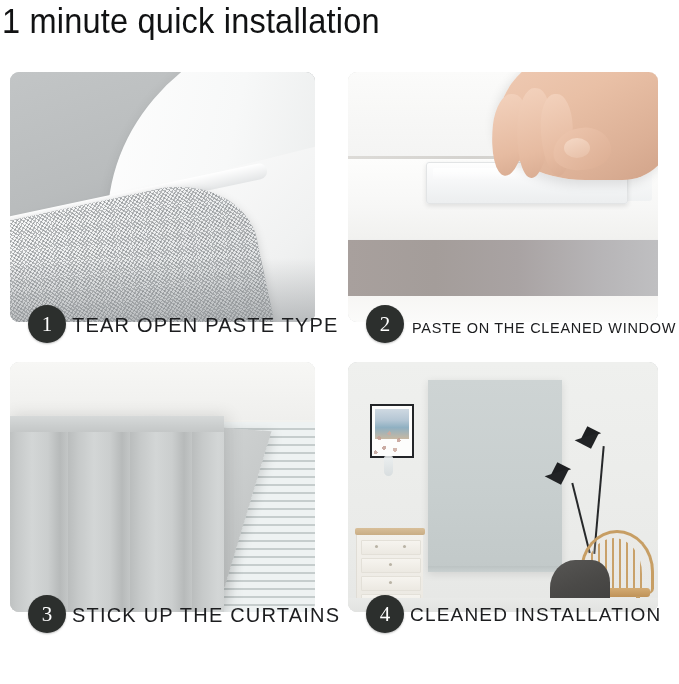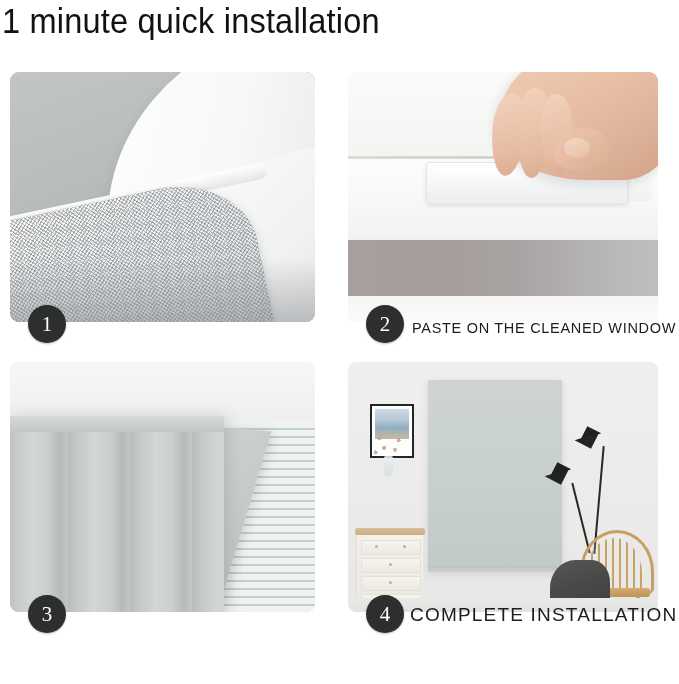--- a/index.html
+++ b/index.html
@@ -470,20 +470,21 @@
       <div class="p1-bg"></div>
       <div class="p1-dark"></div>
       <div class="p1-whitecurve"></div>
       <div class="p1-whitecurve2"></div>
       <div class="p1-meshedge"></div>
       <div class="p1-mesh"></div>
       <div class="p1-shadowband"></div>
     </div>
     <div class="caption-row">
       <div class="badge">1</div>
+      <div class="caption-text cap-lg">TEAR OPEN PASTE TYPE</div>
     </div>
   </div>
 
   <div class="step step-c2 step-r1">
     <div class="photo">
       <div class="p2-bg"></div>
       <div class="p2-frame-top"></div>
       <div class="p2-seam"></div>
       <div class="p2-frame-mid"></div>
       <div class="p2-strip2"></div>
@@ -512,20 +513,21 @@
       <div class="p3-blind-head"></div>
       <div class="p3-blinds"></div>
       <div class="p3-flap-edge"></div>
       <div class="p3-flap"></div>
       <div class="p3-curtain">
         <div class="p3-curtain-top"></div>
       </div>
     </div>
     <div class="caption-row">
       <div class="badge">3</div>
+      <div class="caption-text cap-lg">STICK UP THE CURTAINS</div>
     </div>
   </div>
 
   <div class="step step-c2 step-r2">
     <div class="photo">
       <div class="p4-bg"></div>
       <div class="p4-window">
         <div class="p4-window-hem"></div>
       </div>
 
@@ -560,17 +562,17 @@
         <div class="p4-spindles"></div>
         <div class="p4-chair-seat"></div>
         <div class="p4-chair-leg" style="left:10px;"></div>
         <div class="p4-chair-leg" style="left:60px;"></div>
       </div>
       <div class="p4-throw"></div>
       <div class="p4-floor"></div>
     </div>
     <div class="caption-row">
       <div class="badge">4</div>
-      <div class="caption-text cap-md">COMPLETE INSTALLATION</div>
+      <div class="caption-text cap-md">CLEANED INSTALLATION</div>
     </div>
   </div>
 
 </div>
 
 </body></html>

